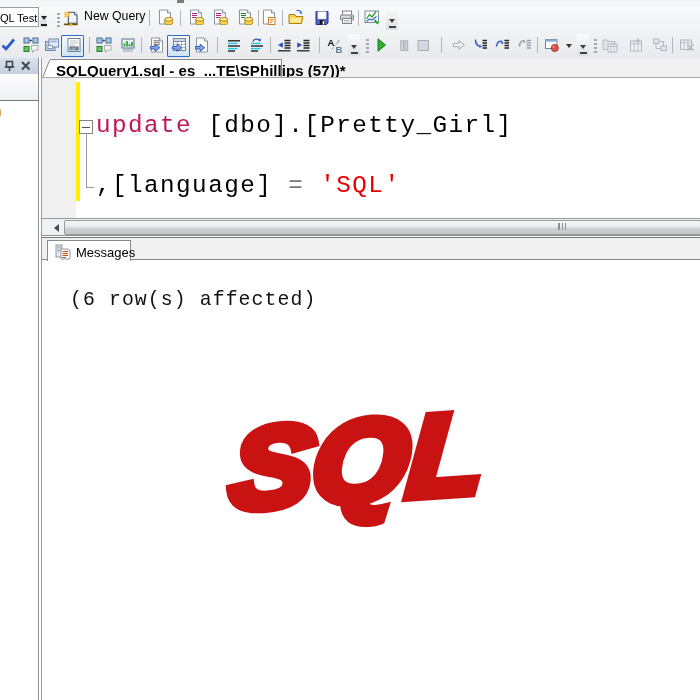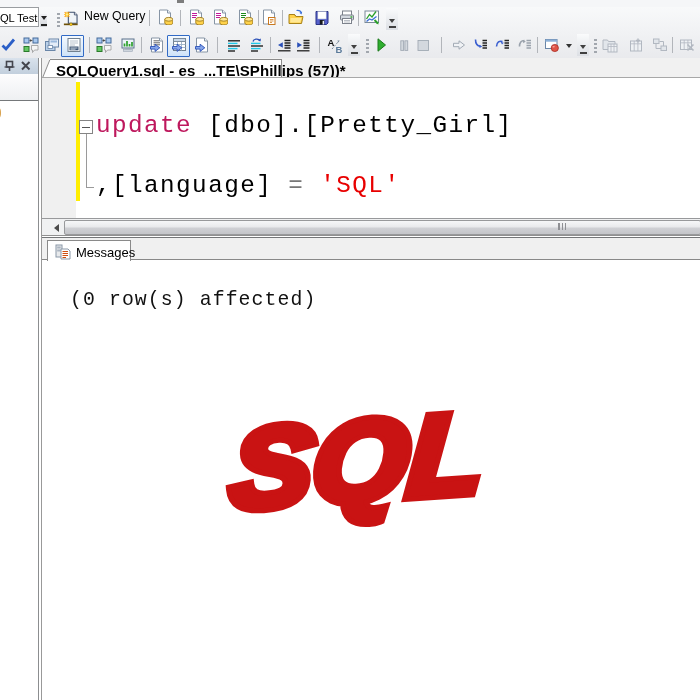--- a/index.html
+++ b/index.html
@@ -363,18 +363,18 @@
           <rect x="2.2" y="5.5" width="3.5" height="2" fill="#aab4c0"></rect>
           <path d="M6 5h7l2 2v8H6z" fill="#fff" stroke="#8a98a8" stroke-width="1"></path>
           <line x1="7.5" y1="7.5" x2="13" y2="7.5" stroke="#d04e10" stroke-width="1"></line>
           <line x1="7.5" y1="9.5" x2="13" y2="9.5" stroke="#d04e10" stroke-width="1"></line>
           <line x1="7.5" y1="11.5" x2="13" y2="11.5" stroke="#d04e10" stroke-width="1"></line>
           <line x1="7.5" y1="13.5" x2="11" y2="13.5" stroke="#d04e10" stroke-width="1"></line>
         </svg>
       </div>
     </div>
     <div id="mbody">
-      <div id="msg">(0 row(s) affected)</div>
+      <div id="msg">(6 row(s) affected)</div>
       <svg class="abs" style="left:170px;top:140px" width="340" height="145" viewBox="0 0 340 145">
         <text x="25.5" y="98" font-family="Liberation Sans" font-weight="bold" font-style="italic" font-size="114" fill="#c91313" stroke="#c91313" stroke-width="10" transform="rotate(-4 165 65) skewX(-8) scale(1.08,1)" style="paint-order:stroke">SQL</text>
       </svg>
     </div>
   </div>
 
 </body></html>

